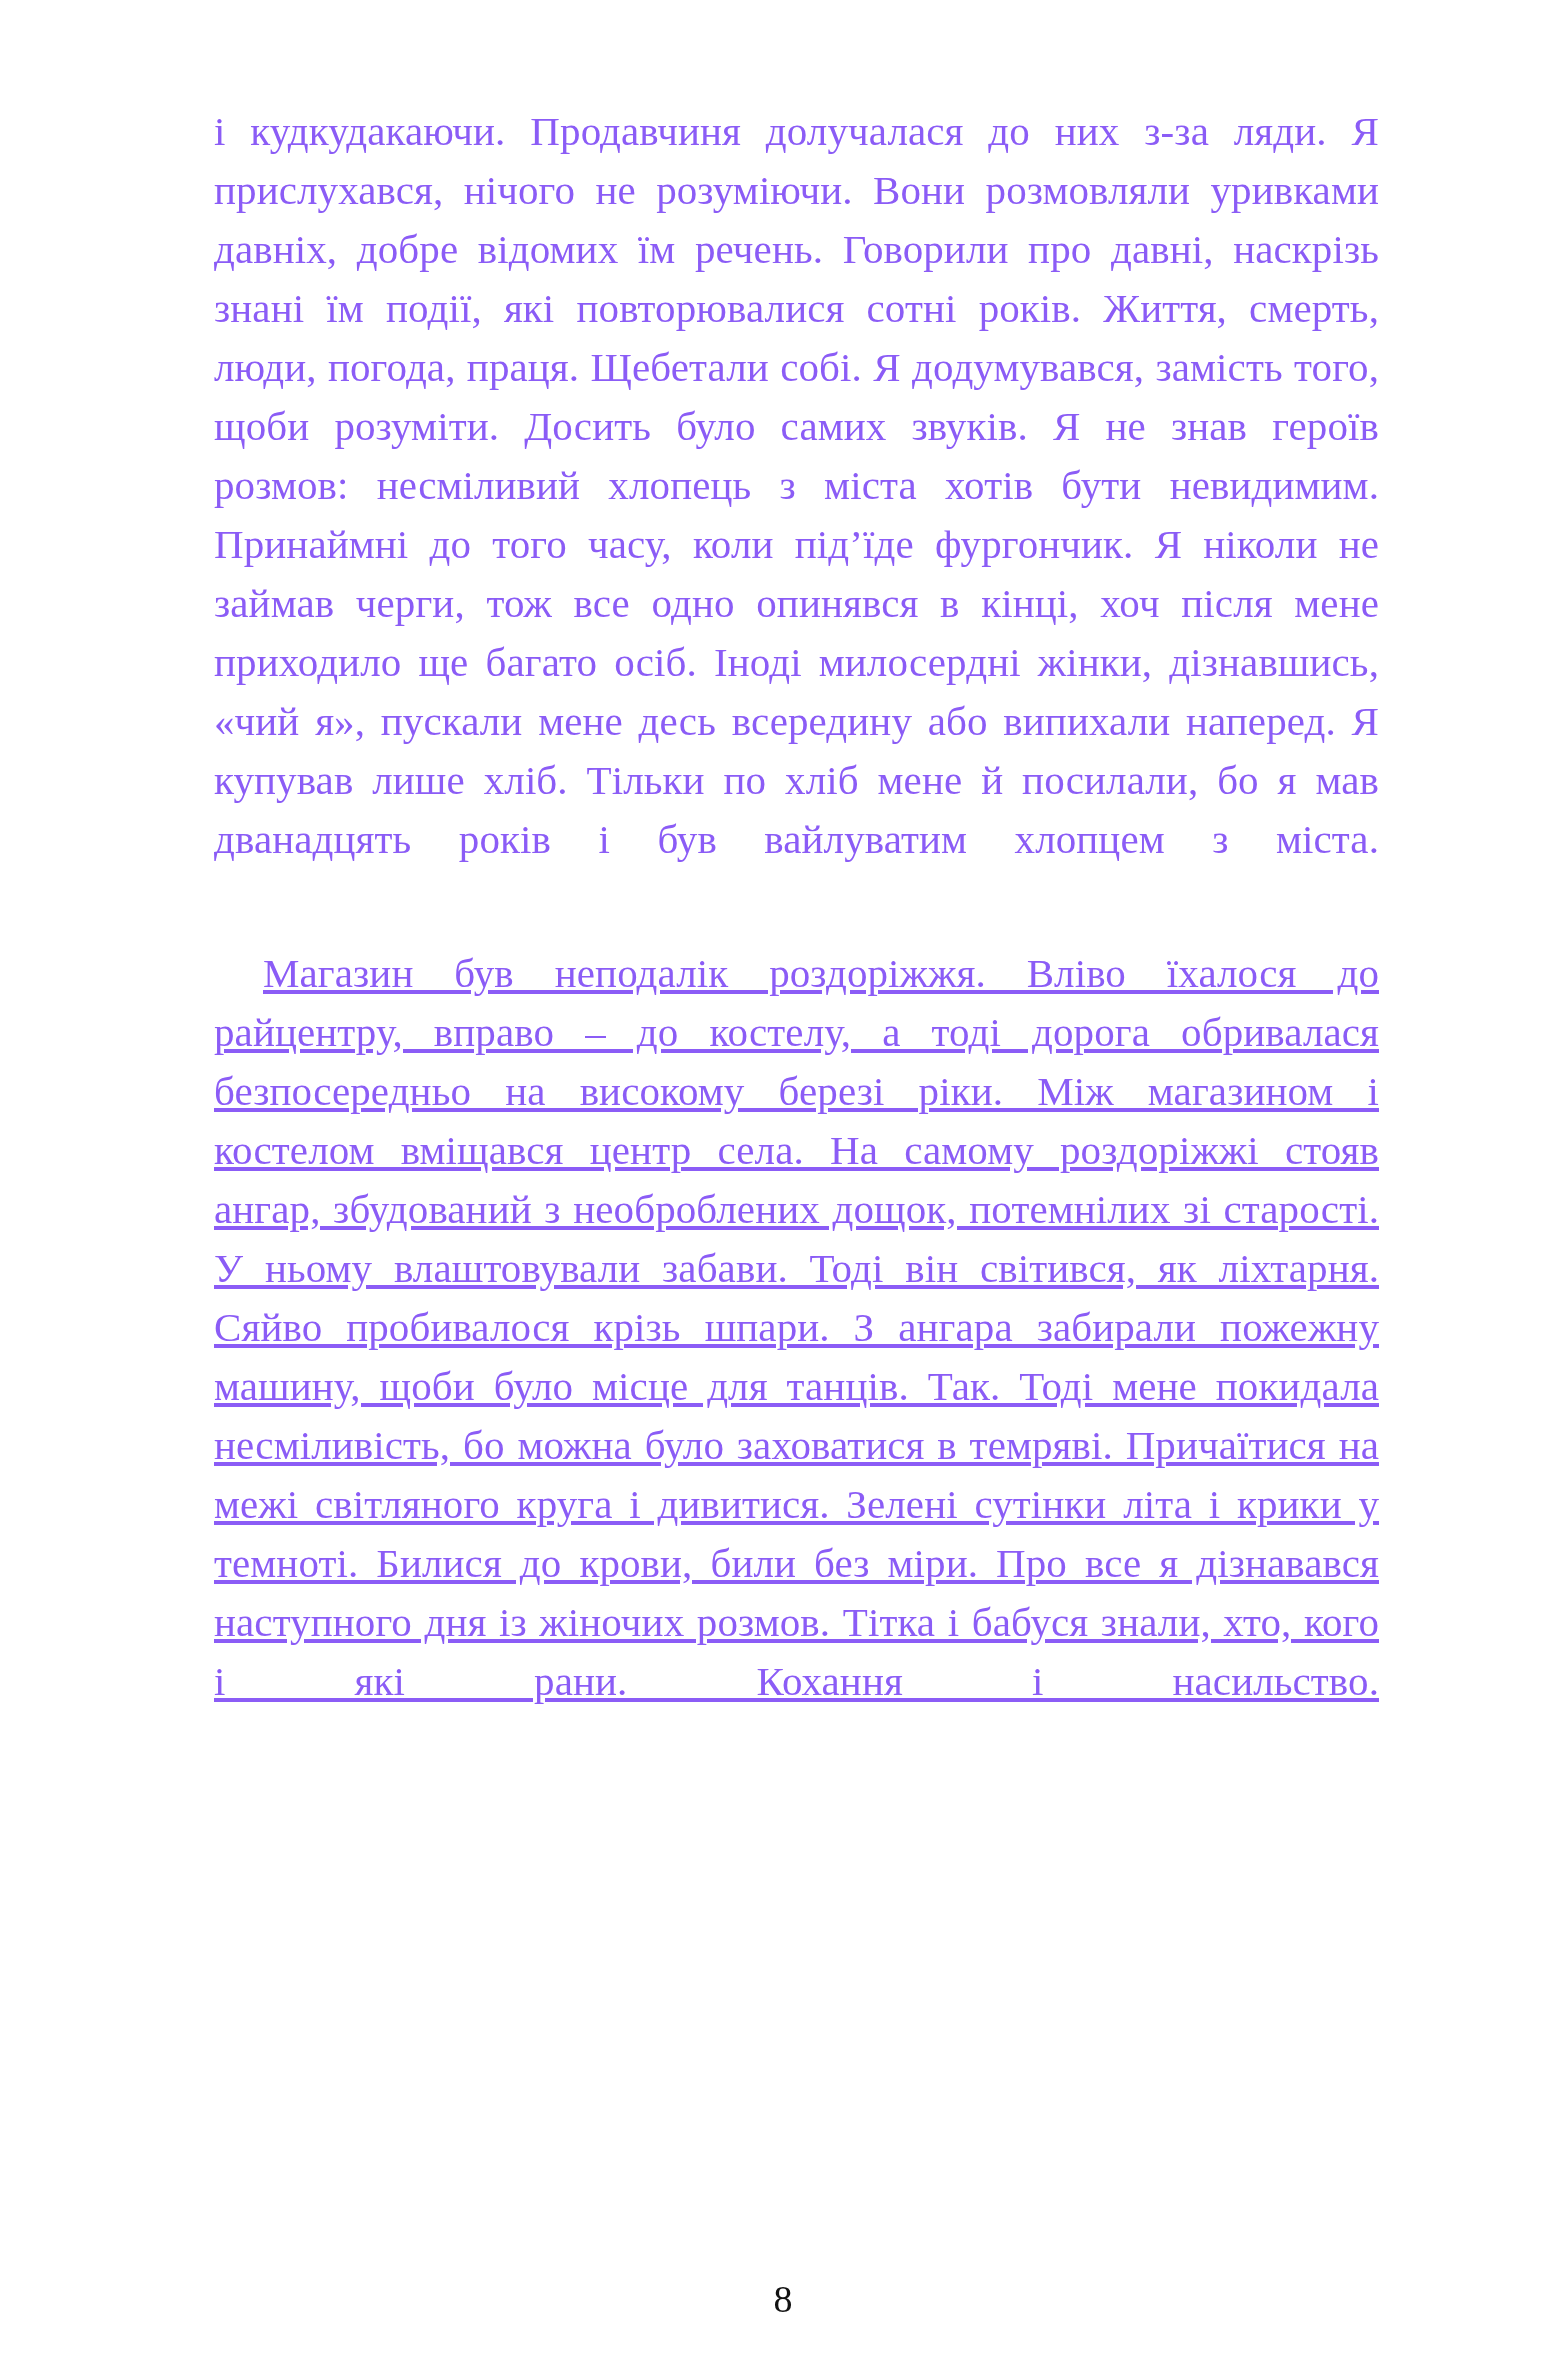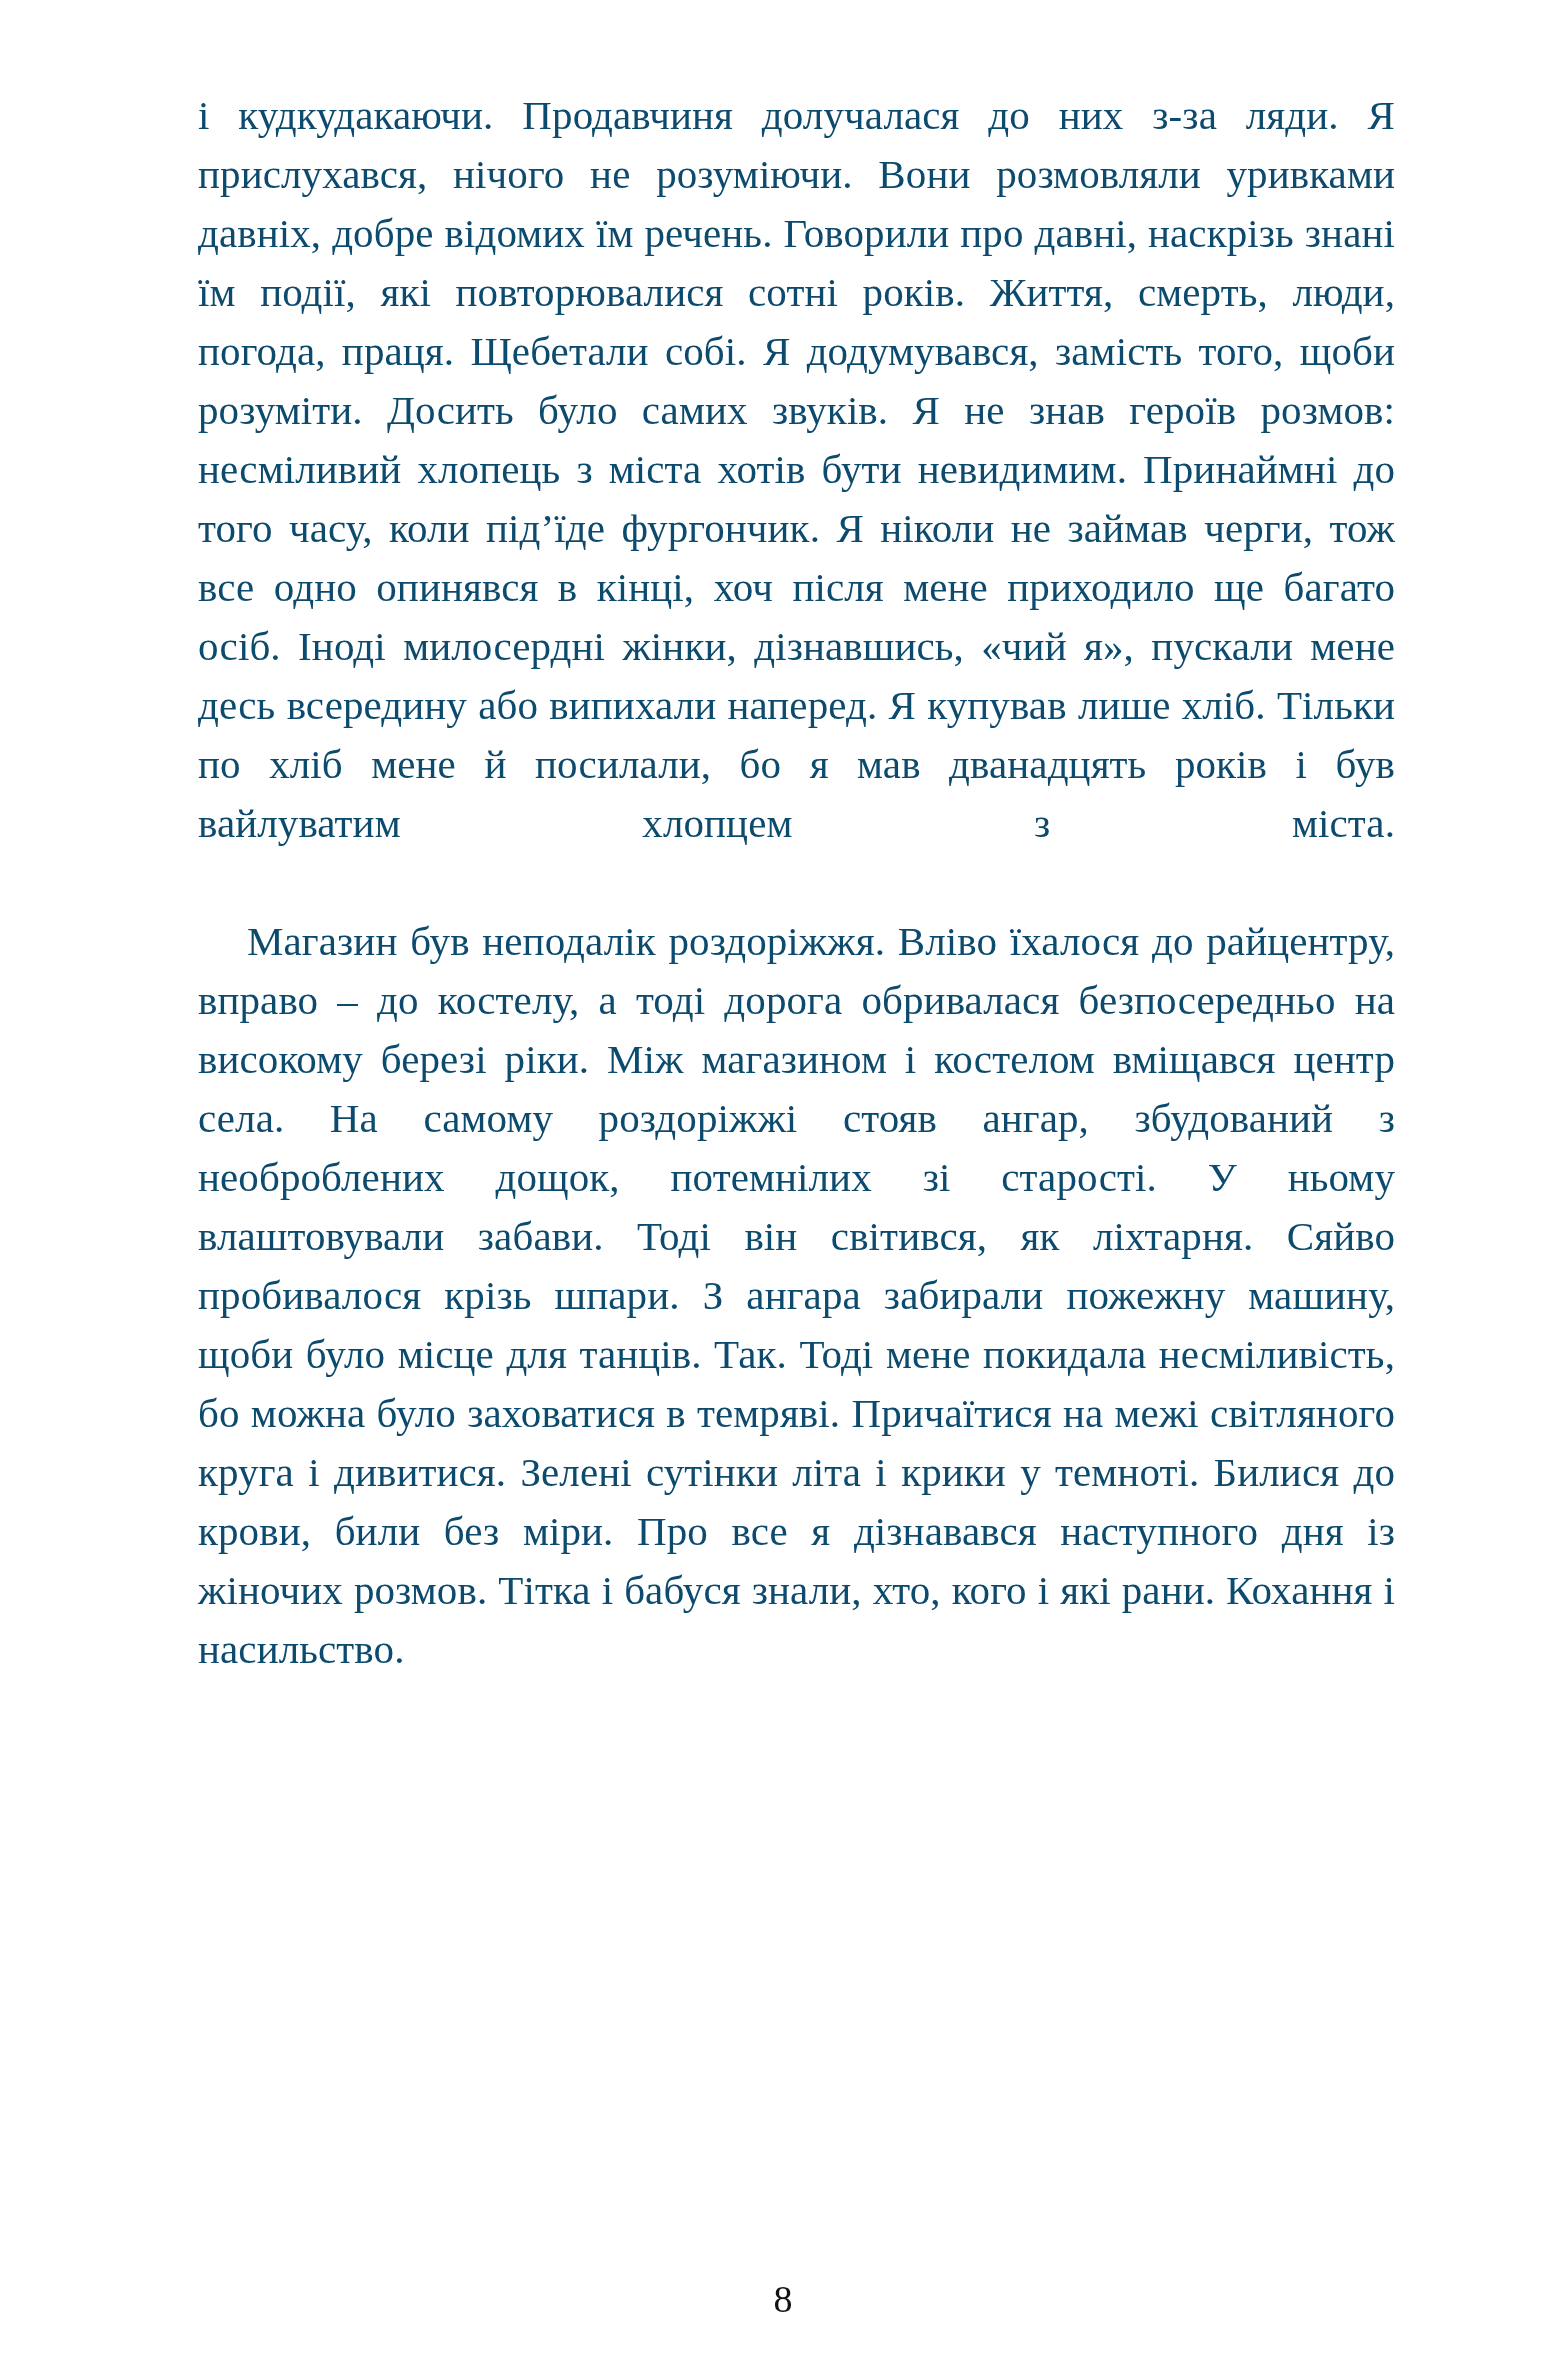--- a/index.html
+++ b/index.html
@@ -23,31 +23,32 @@
     height: 2377px;
     background: #ffffff;
   }
   .text-block {
     position: absolute;
     left: 198px;
     top: 86px;
     width: 1197px;
   }
   p.para {
-    margin: 0;
+    margin: 16px;
     font-size: 41px;
     line-height: 59px;
     text-align: justify;
     text-justify: inter-word;
     letter-spacing: 0.1px;
     word-spacing: 0.3px;
-    color: #0c4a6e;
+    color: #8b5cf6;
   }
   p.para.indent {
     text-indent: 49px;
+    text-decoration: underline;
   }
   
   p.para::after {
     content: "";
     display: inline-block;
     width: 100%;
   }
   .folio {
     position: absolute;
     left: 0;

